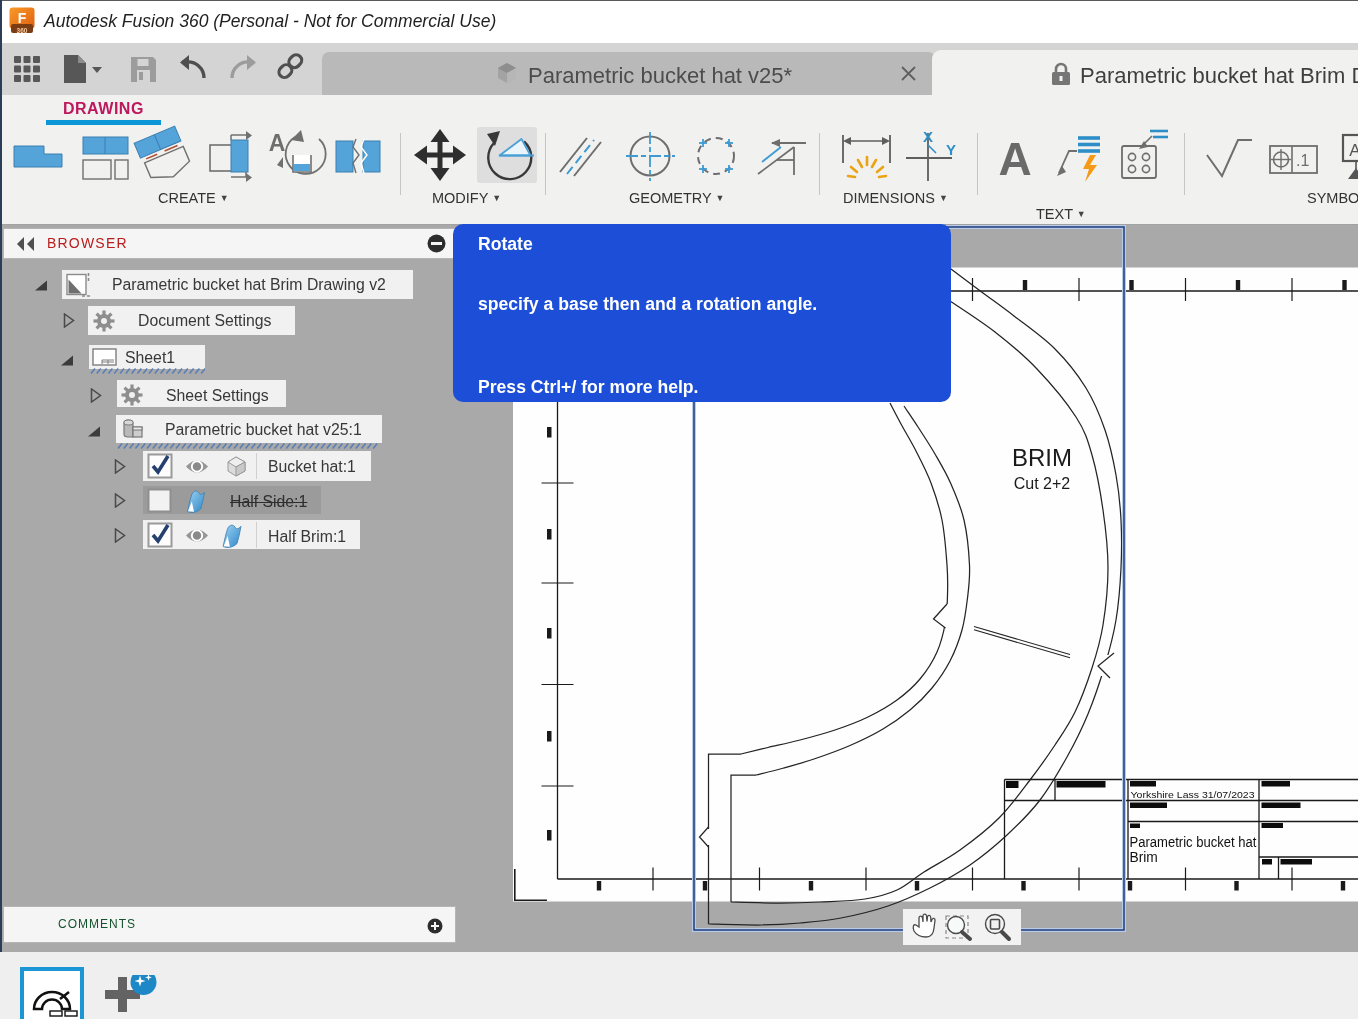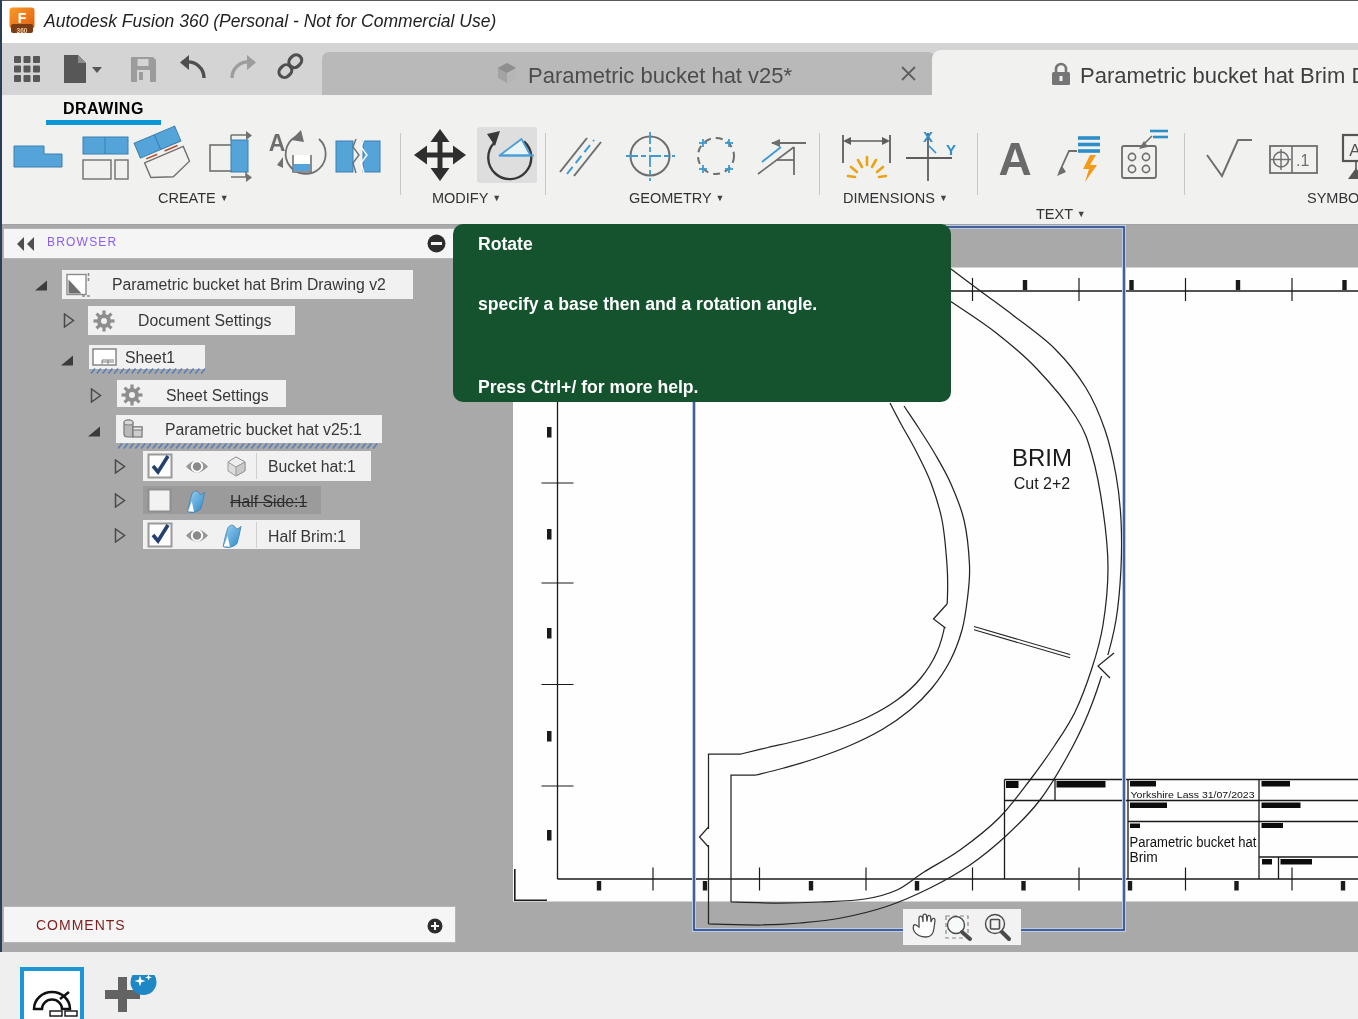--- a/index.html
+++ b/index.html
@@ -7,28 +7,28 @@
 body { position:relative; background:#efefef; }
 .abs { position:absolute; }
 #titlebar { left:0; top:0; width:1358px; height:43px; background:#ffffff; border-top:1px solid #5a5a5a; }
 #leftedge { left:0; top:0; width:2px; height:952px; background:#2c3e57; z-index:50; }
 #titletext { left:44px; top:11px; font-size:17.5px; color:#1f1f1f;font-style:italic; }
 #qat { left:0; top:43px; width:1358px; height:52px; background:#d4d4d4; }
 #ribbon { left:0; top:95px; width:1358px; height:130px; background:#f1f1f0; border-bottom:1px solid #a2a2a2; }
 #tab-inactive { left:322px; top:52px; width:613px; height:43px; background:#b9b9b9; border-radius:7px 7px 0 0; }
 #tab-active { left:932px; top:50px; width:426px; height:45px; background:#f1f1f0; border-radius:9px 0 0 0; }
 .tabtxt { font-size:22px; color:#4c4c4c; white-space:nowrap; }
-#drawlbl { left:63px; top:100px; font-size:16px; font-weight:bold; color:#000000; letter-spacing:.5px; }
+#drawlbl { left:63px; top:100px; font-size:16px; font-weight:bold; color:#be185d; letter-spacing:.5px; }
 #drawunder { left:46px; top:120px; width:115px; height:5px; background:#0a96d7; }
 .glabel { position:absolute; top:190px; font-size:14.5px; color:#333; white-space:nowrap; }
 .glabel .car { font-size:9px; vertical-align:2px; color:#444; }
 .gsep { position:absolute; top:133px; width:1px; height:62px; background:#c6c6c6; }
 #main { left:0; top:225px; width:1358px; height:727px; background:#a9a9a9; }
 #bottombar { left:0; top:952px; width:1358px; height:67px; background:#efefef; }
-#tooltip { left:453px; top:224px; width:498px; height:178px; background:#14532d; border-radius:10px; color:#fff; z-index:60; }
+#tooltip { left:453px; top:224px; width:498px; height:178px; background:#1d4ed8; border-radius:10px; color:#fff; z-index:60; }
 #tooltip .tt { position:absolute; left:25px; font-weight:bold; font-size:17.6px; letter-spacing:0; }
 .trow { position:absolute; background:#f1f1f1; }
 .trowtxt { position:absolute; font-size:15.8px; color:#383838; white-space:nowrap; }
 #bheader { left:3px; top:228px; width:453px; height:31px; background:#f5f5f5; border:1px solid #b5b5b5; z-index:5; }
 #comments { left:3px; top:906px; width:453px; height:37px; background:#f5f5f5; border:1px solid #b5b5b5; }
 #navbar { left:903px; top:909px; width:118px; height:36px; background:#f2f2f2; z-index:8; }
 svg { display:block; }
 </style>
 </head>
 <body>
@@ -383,21 +383,21 @@
 <rect x="87.5" y="10.5" width="9" height="9.5" rx="1" fill="none" stroke="#4a4a4a" stroke-width="1.6"></rect>
 <line x1="99" y1="23" x2="106" y2="30" stroke="#4a4a4a" stroke-width="4" stroke-linecap="round"></line>
 </g>
 </svg>
 
 <div class="abs" id="bheader"></div>
 <svg class="abs" style="left:14px;top:236px;z-index:6;" width="24" height="16" viewBox="0 0 24 16">
 <path d="M 10 1 L 3 8 L 10 15 Z" fill="#4f4f4f"></path>
 <path d="M 20 1 L 13 8 L 20 15 Z" fill="#4f4f4f"></path>
 </svg>
-<div class="abs" style="left:47px;top:235px;font-size:12px;color:#8b5cf6;letter-spacing:1.2px;z-index:6;">BROWSER</div>
+<div class="abs" style="left:47px;top:235px;font-size:14px;color:#b91c1c;letter-spacing:1.2px;z-index:6;">BROWSER</div>
 <svg class="abs" style="left:426px;top:233px;z-index:6;" width="21" height="21" viewBox="0 0 21 21">
 <circle cx="10.5" cy="10.5" r="9" fill="#2d2d2d"></circle>
 <rect x="5" y="9" width="11" height="3" fill="#f5f5f5"></rect>
 </svg>
 
 <div class="trow" style="left:62px;top:270px;width:351px;height:29px;"></div>
 <svg class="abs" style="left:34px;top:280px;" width="14" height="11" viewBox="0 0 14 11">
     <path d="M 1 10.5 L 13 10.5 L 13 0.5 Z" fill="#3c3c3c"></path>
   </svg>
 <svg class="abs" style="left:64px;top:273px;" width="27" height="24" viewBox="0 0 27 24">
@@ -605,21 +605,21 @@
         <stop offset="1" stop-color="#2e86c8"></stop>
       </linearGradient>
     </defs>
 <path d="M 2.5 21.5 C 4 14.5 5.2 9 7 4 C 8.6 0.6 12.2 0.2 13.8 2.8 C 15.2 5.2 17 5.2 19.6 2.2 C 18.6 8 17.4 13.5 15.8 18.8 C 11.5 22.8 6 23.4 2.5 21.5 Z" fill="url(#flg2)" stroke="#3f7fae" stroke-width="0.8"></path>
 <path d="M 3 21.3 L 6.8 11.5 L 9 21.8 Z" fill="#fff"></path>
 </svg>
 <div class="abs" style="left:256px;top:522px;width:1px;height:26px;background:#d0d0d0;"></div>
 <div class="trowtxt" style="left:268px;top:528px;">Half Brim:1</div>
 
 <div class="abs" id="comments"></div>
-<div class="abs" style="left:36px;top:917px;font-size:14px;color:#7f1d1d;letter-spacing:1px;z-index:6;">COMMENTS</div>
+<div class="abs" style="left:58px;top:917px;font-size:12px;color:#14532d;letter-spacing:1px;z-index:6;">COMMENTS</div>
 <svg class="abs" style="left:427px;top:918px;z-index:6;" width="16" height="16" viewBox="0 0 16 16">
 <circle cx="8" cy="8" r="7.5" fill="#2d2d2d"></circle>
 <path d="M 8 4 L 8 12 M 4 8 L 12 8" stroke="#f5f5f5" stroke-width="2"></path>
 </svg>
 
 <div class="abs" id="bottombar"></div>
 <svg class="abs" style="left:20px;top:967px;" width="64" height="52" viewBox="0 0 64 52">
 <rect x="0" y="0" width="64" height="52" fill="#1c96d4"></rect>
 <rect x="4" y="4" width="56" height="48" fill="#fff"></rect>
 <path d="M 14 42 A 18 17 0 0 1 50 42 L 42 42 A 10 9.5 0 0 0 22 42 Z" fill="none" stroke="#111" stroke-width="2.5"></path>

